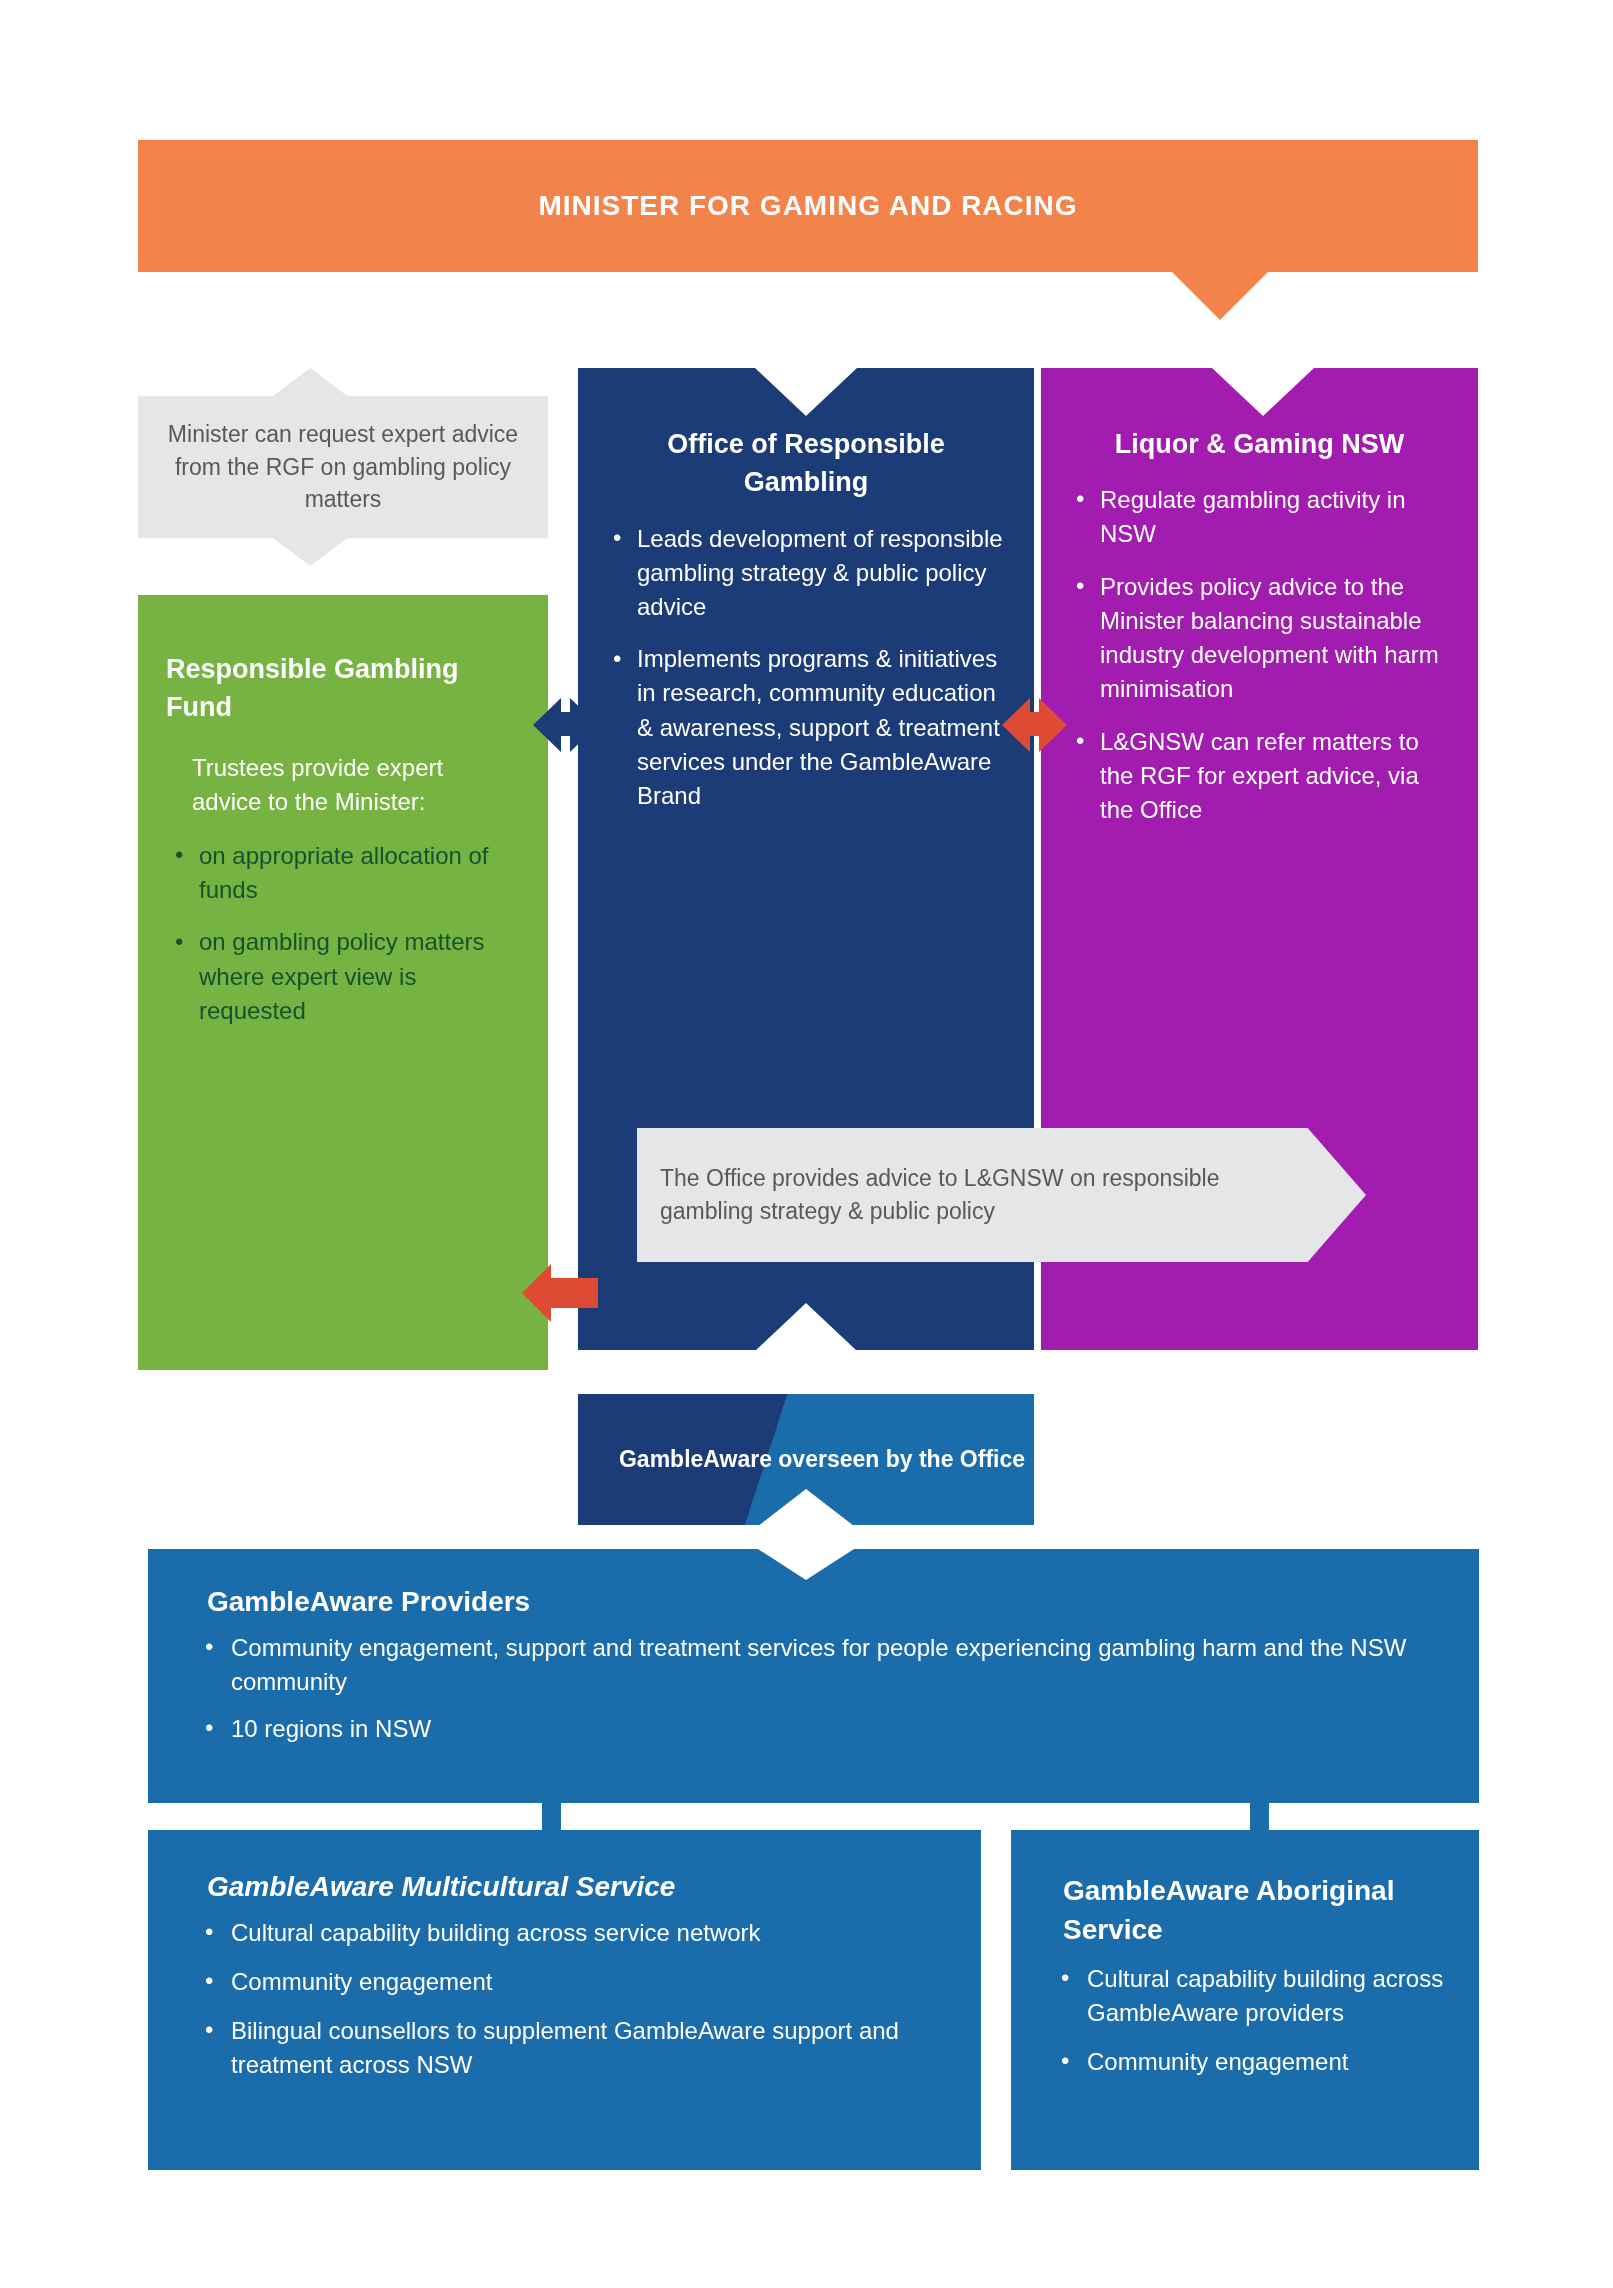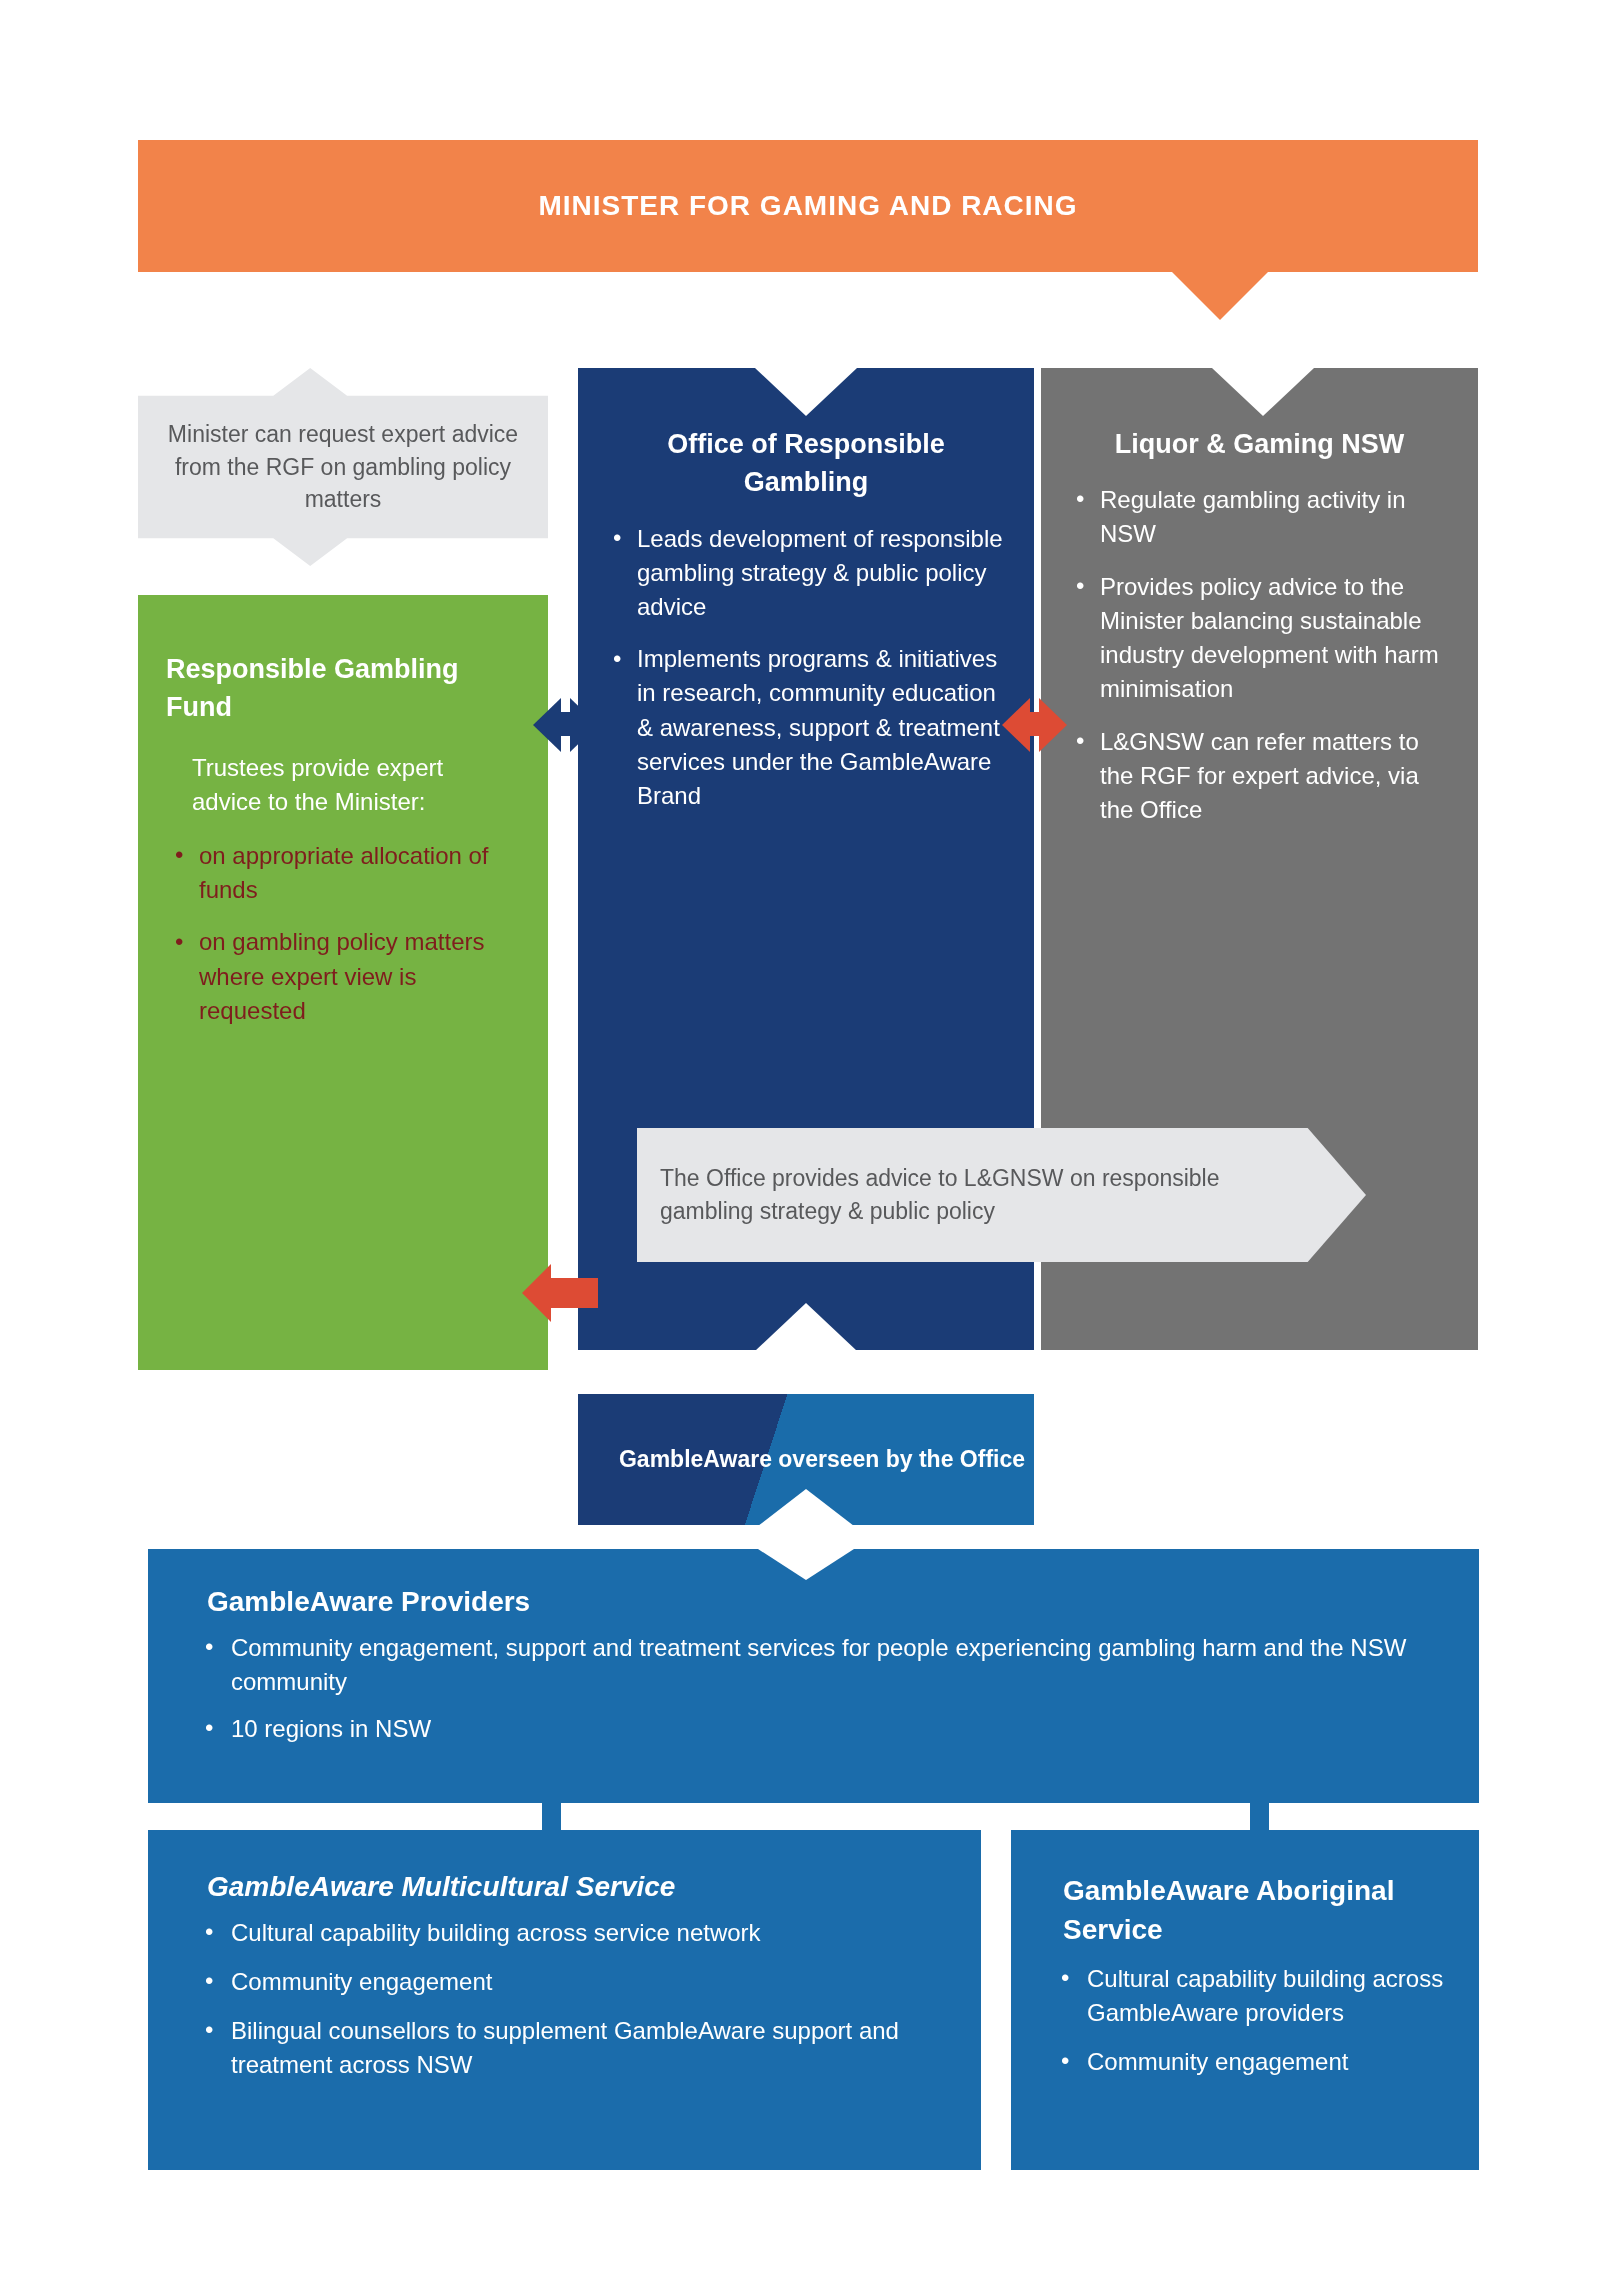--- a/index.html
+++ b/index.html
@@ -58,21 +58,21 @@
   .orgb ul{ margin:20px 0 0; padding:0 24px 0 35px; list-style:none; }
   .orgb li{
     position:relative; color:#fff; font-size:24px; line-height:1.42;
     padding-left:24px; margin-bottom:18.5px;
   }
   .orgb li:before{ content:"\2022"; position:absolute; left:0; top:-0.9px; }
 
   
   .lgn{
     position:absolute; left:1041px; top:368px; width:437px; height:982px;
-    background:#737373;
+    background:#a21caf;
   }
   .lgn .notch-top{
     position:absolute; left:222px; top:0; transform:translateX(-50%);
     width:0;height:0;border-left:51px solid transparent;border-right:51px solid transparent;
     border-top:48px solid #ffffff;
   }
   .lgn h3{
     margin:0; padding:57px 37px 0; color:#fff; font-size:27px; font-weight:bold;
     line-height:1.42; text-align:center;
   }
@@ -90,21 +90,21 @@
   }
   .rgf h3{
     margin:0; padding:55px 28px 0; color:#fff; font-size:27px; font-weight:bold;
     line-height:1.42; text-align:left;
   }
   .rgf .lead{
     color:#fff; font-size:24px; line-height:1.42; padding:24px 42px 0 54px;
   }
   .rgf ul{ margin:20px 0 0; padding:0 28px 0 37px; list-style:none; }
   .rgf li{
-    position:relative; color:#7f1d1d; font-size:24px; line-height:1.42;
+    position:relative; color:#14532d; font-size:24px; line-height:1.42;
     padding-left:24px; margin-bottom:18.5px;
   }
   .rgf li:before{ content:"\2022"; position:absolute; left:0; top:-0.9px; }
 
   
   .dbl-blue{ position:absolute; left:533px; top:692px; width:65px; height:65px; }
   .dbl-blue .left{
     position:absolute; left:0; top:5.5px; width:0;height:0;
     border-top:27px solid transparent;border-bottom:27px solid transparent;
     border-right:28px solid #1b3c76;

